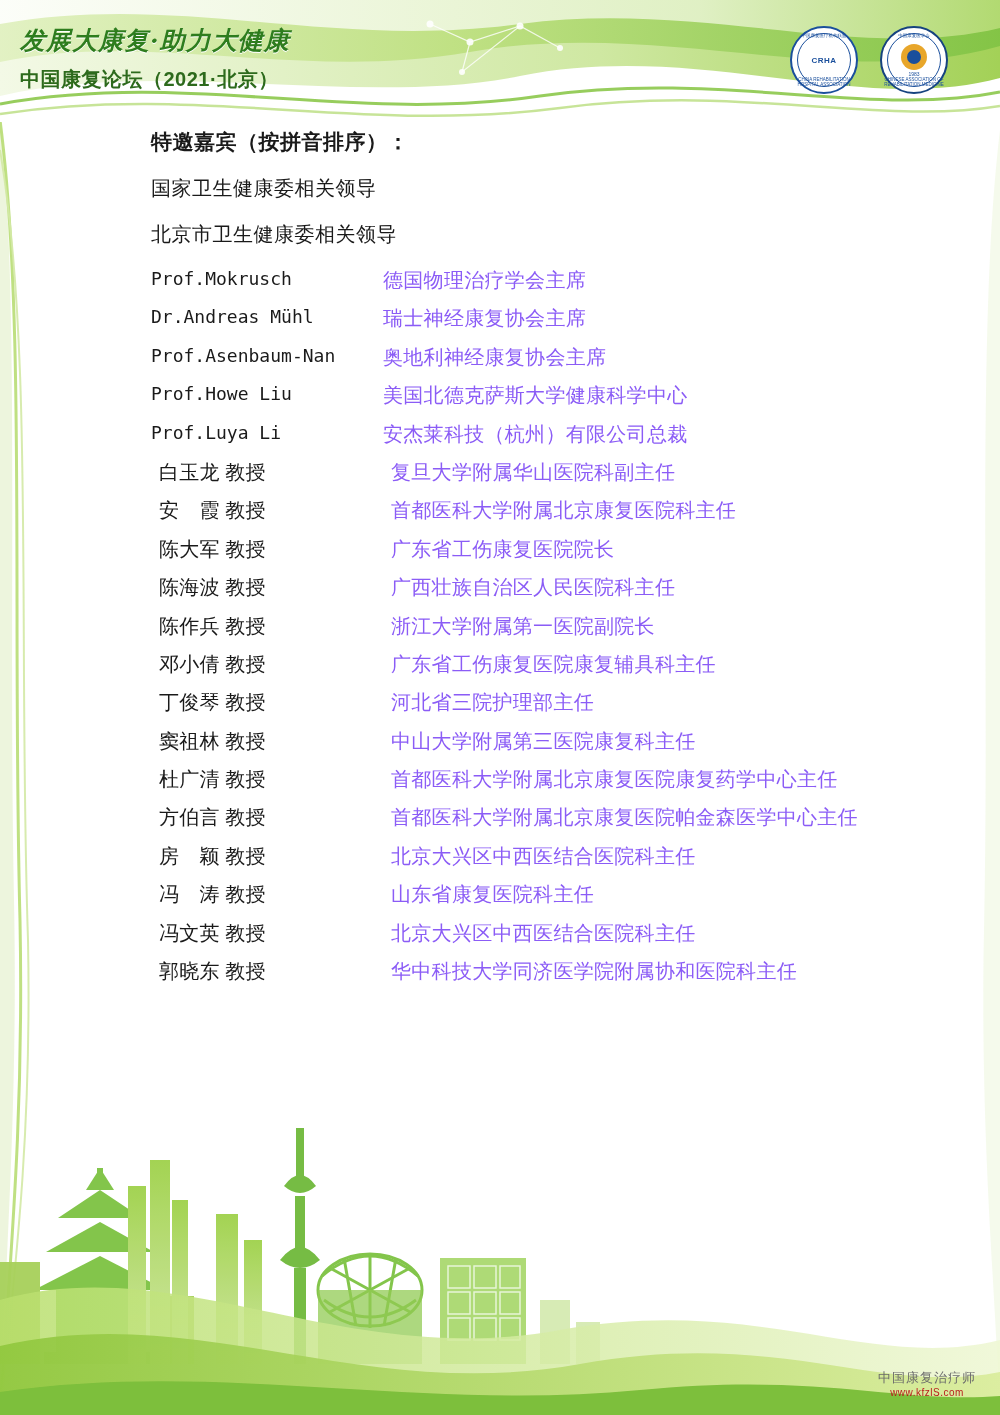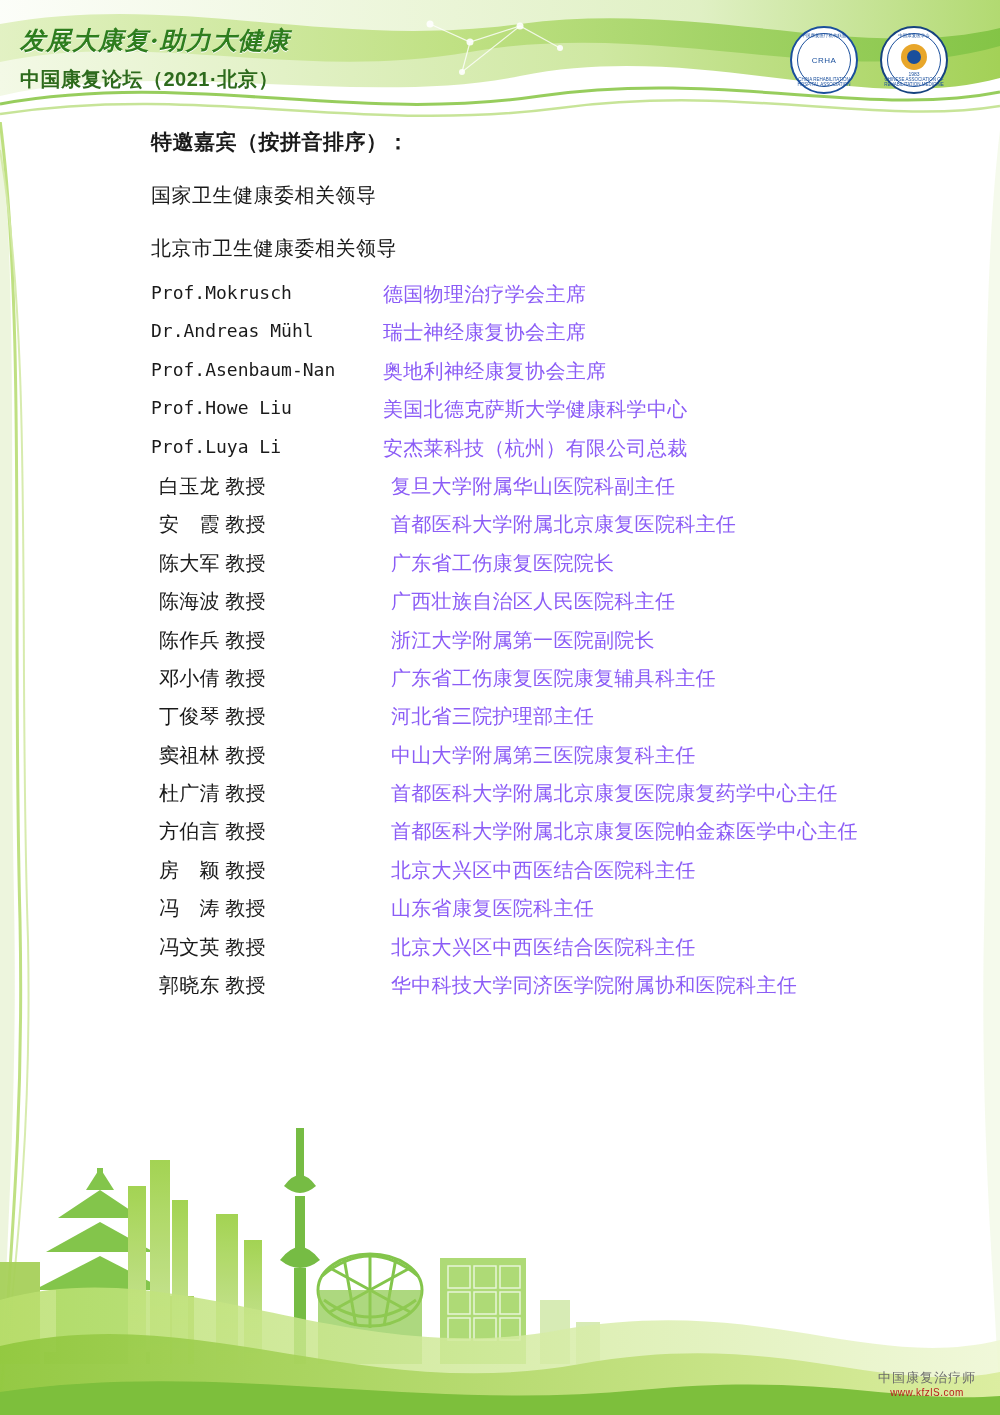--- a/index.html
+++ b/index.html
@@ -85,21 +85,21 @@
     border-radius: 50%;
     border: 1px solid #1a4f9c;
     display: flex;
     align-items: center;
     justify-content: center;
     flex-direction: column;
     box-sizing: border-box;
   }
   .logo-text {
     font-size: 8px;
-    font-weight: normal;
+    font-weight: bold;
     color: #1a4f9c;
     letter-spacing: 0.5px;
   }
   .logo-ring-text {
     position: absolute;
     font-size: 4.5px;
     color: #1a4f9c;
     width: 100%;
     text-align: center;
   }
@@ -145,21 +145,21 @@
   }
   .section-title {
     margin-left: 143px;
     font-size: 21px;
     font-weight: bold;
     color: #1a1a1a;
     letter-spacing: 0.5px;
   }
   .plain-line {
     margin-left: 143px;
-    margin-top: 26px;
+    margin-top: 19px;
     font-size: 20px;
     color: #1a1a1a;
     letter-spacing: 0.5px;
   }
   .guest-list {
     margin-top: 18px;
   }
   .guest-row {
     display: flex;
     margin-left: 143px;

